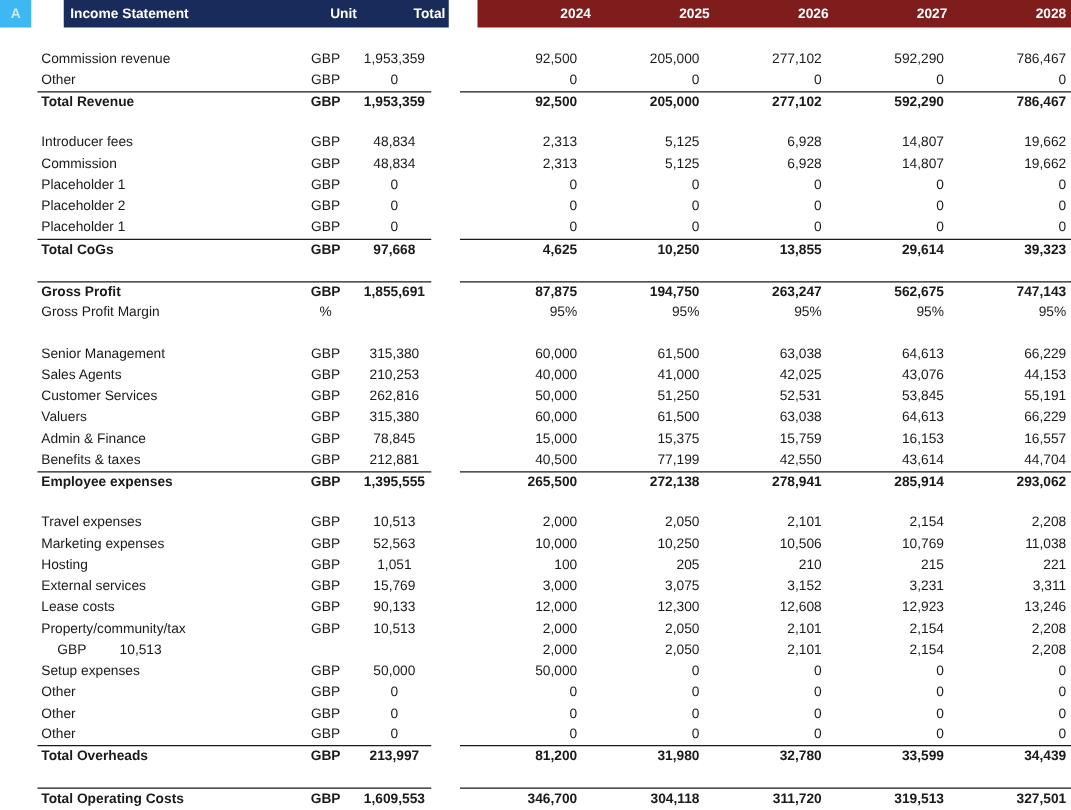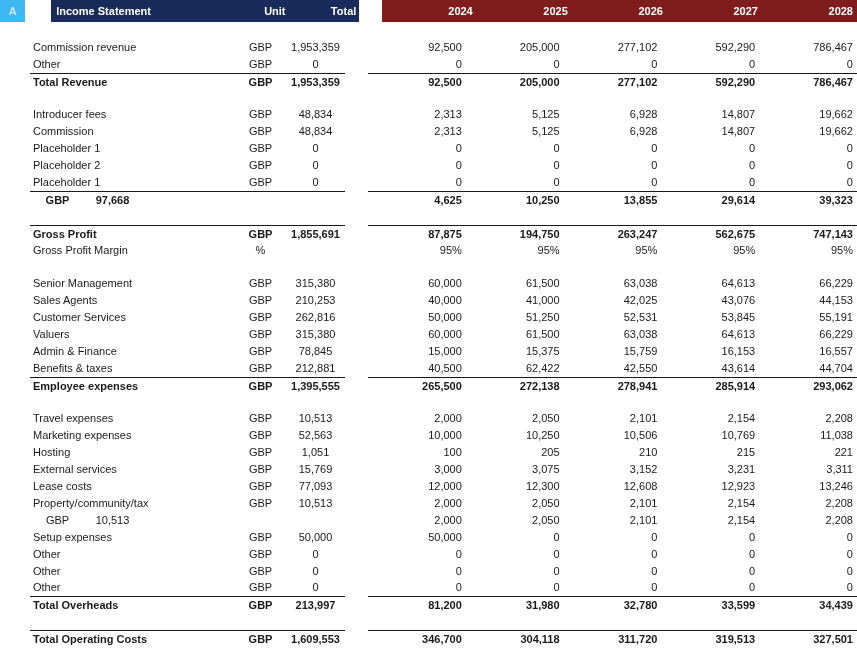--- a/index.html
+++ b/index.html
@@ -202,20 +202,21 @@
         <div class="c-year">0</div>
         <div class="c-year">0</div>
         <div class="c-year">0</div>
         <div class="c-year">0</div>
         <div class="c-year">0</div>
       </div>
     </div>
       <div class="row total">
       <div class="spacer"></div>
       <div class="left-inner">
+        <div class="c-label">Total CoGs</div>
         <div class="c-unit">GBP</div>
         <div class="c-total">97,668</div>
       </div>
       <div class="gap"></div>
       <div class="year-block">
         <div class="c-year">4,625</div>
         <div class="c-year">10,250</div>
         <div class="c-year">13,855</div>
         <div class="c-year">29,614</div>
         <div class="c-year">39,323</div>
@@ -338,21 +339,21 @@
       <div class="row item">
       <div class="spacer"></div>
       <div class="left-inner">
         <div class="c-label">Benefits &amp; taxes</div>
         <div class="c-unit">GBP</div>
         <div class="c-total">212,881</div>
       </div>
       <div class="gap"></div>
       <div class="year-block">
         <div class="c-year">40,500</div>
-        <div class="c-year">62,422</div>
+        <div class="c-year">77,199</div>
         <div class="c-year">42,550</div>
         <div class="c-year">43,614</div>
         <div class="c-year">44,704</div>
       </div>
     </div>
       <div class="row total">
       <div class="spacer"></div>
       <div class="left-inner">
         <div class="c-label">Employee expenses</div>
         <div class="c-unit">GBP</div>
@@ -430,21 +431,21 @@
         <div class="c-year">3,152</div>
         <div class="c-year">3,231</div>
         <div class="c-year">3,311</div>
       </div>
     </div>
       <div class="row item">
       <div class="spacer"></div>
       <div class="left-inner">
         <div class="c-label">Lease costs</div>
         <div class="c-unit">GBP</div>
-        <div class="c-total">77,093</div>
+        <div class="c-total">90,133</div>
       </div>
       <div class="gap"></div>
       <div class="year-block">
         <div class="c-year">12,000</div>
         <div class="c-year">12,300</div>
         <div class="c-year">12,608</div>
         <div class="c-year">12,923</div>
         <div class="c-year">13,246</div>
       </div>
     </div>

